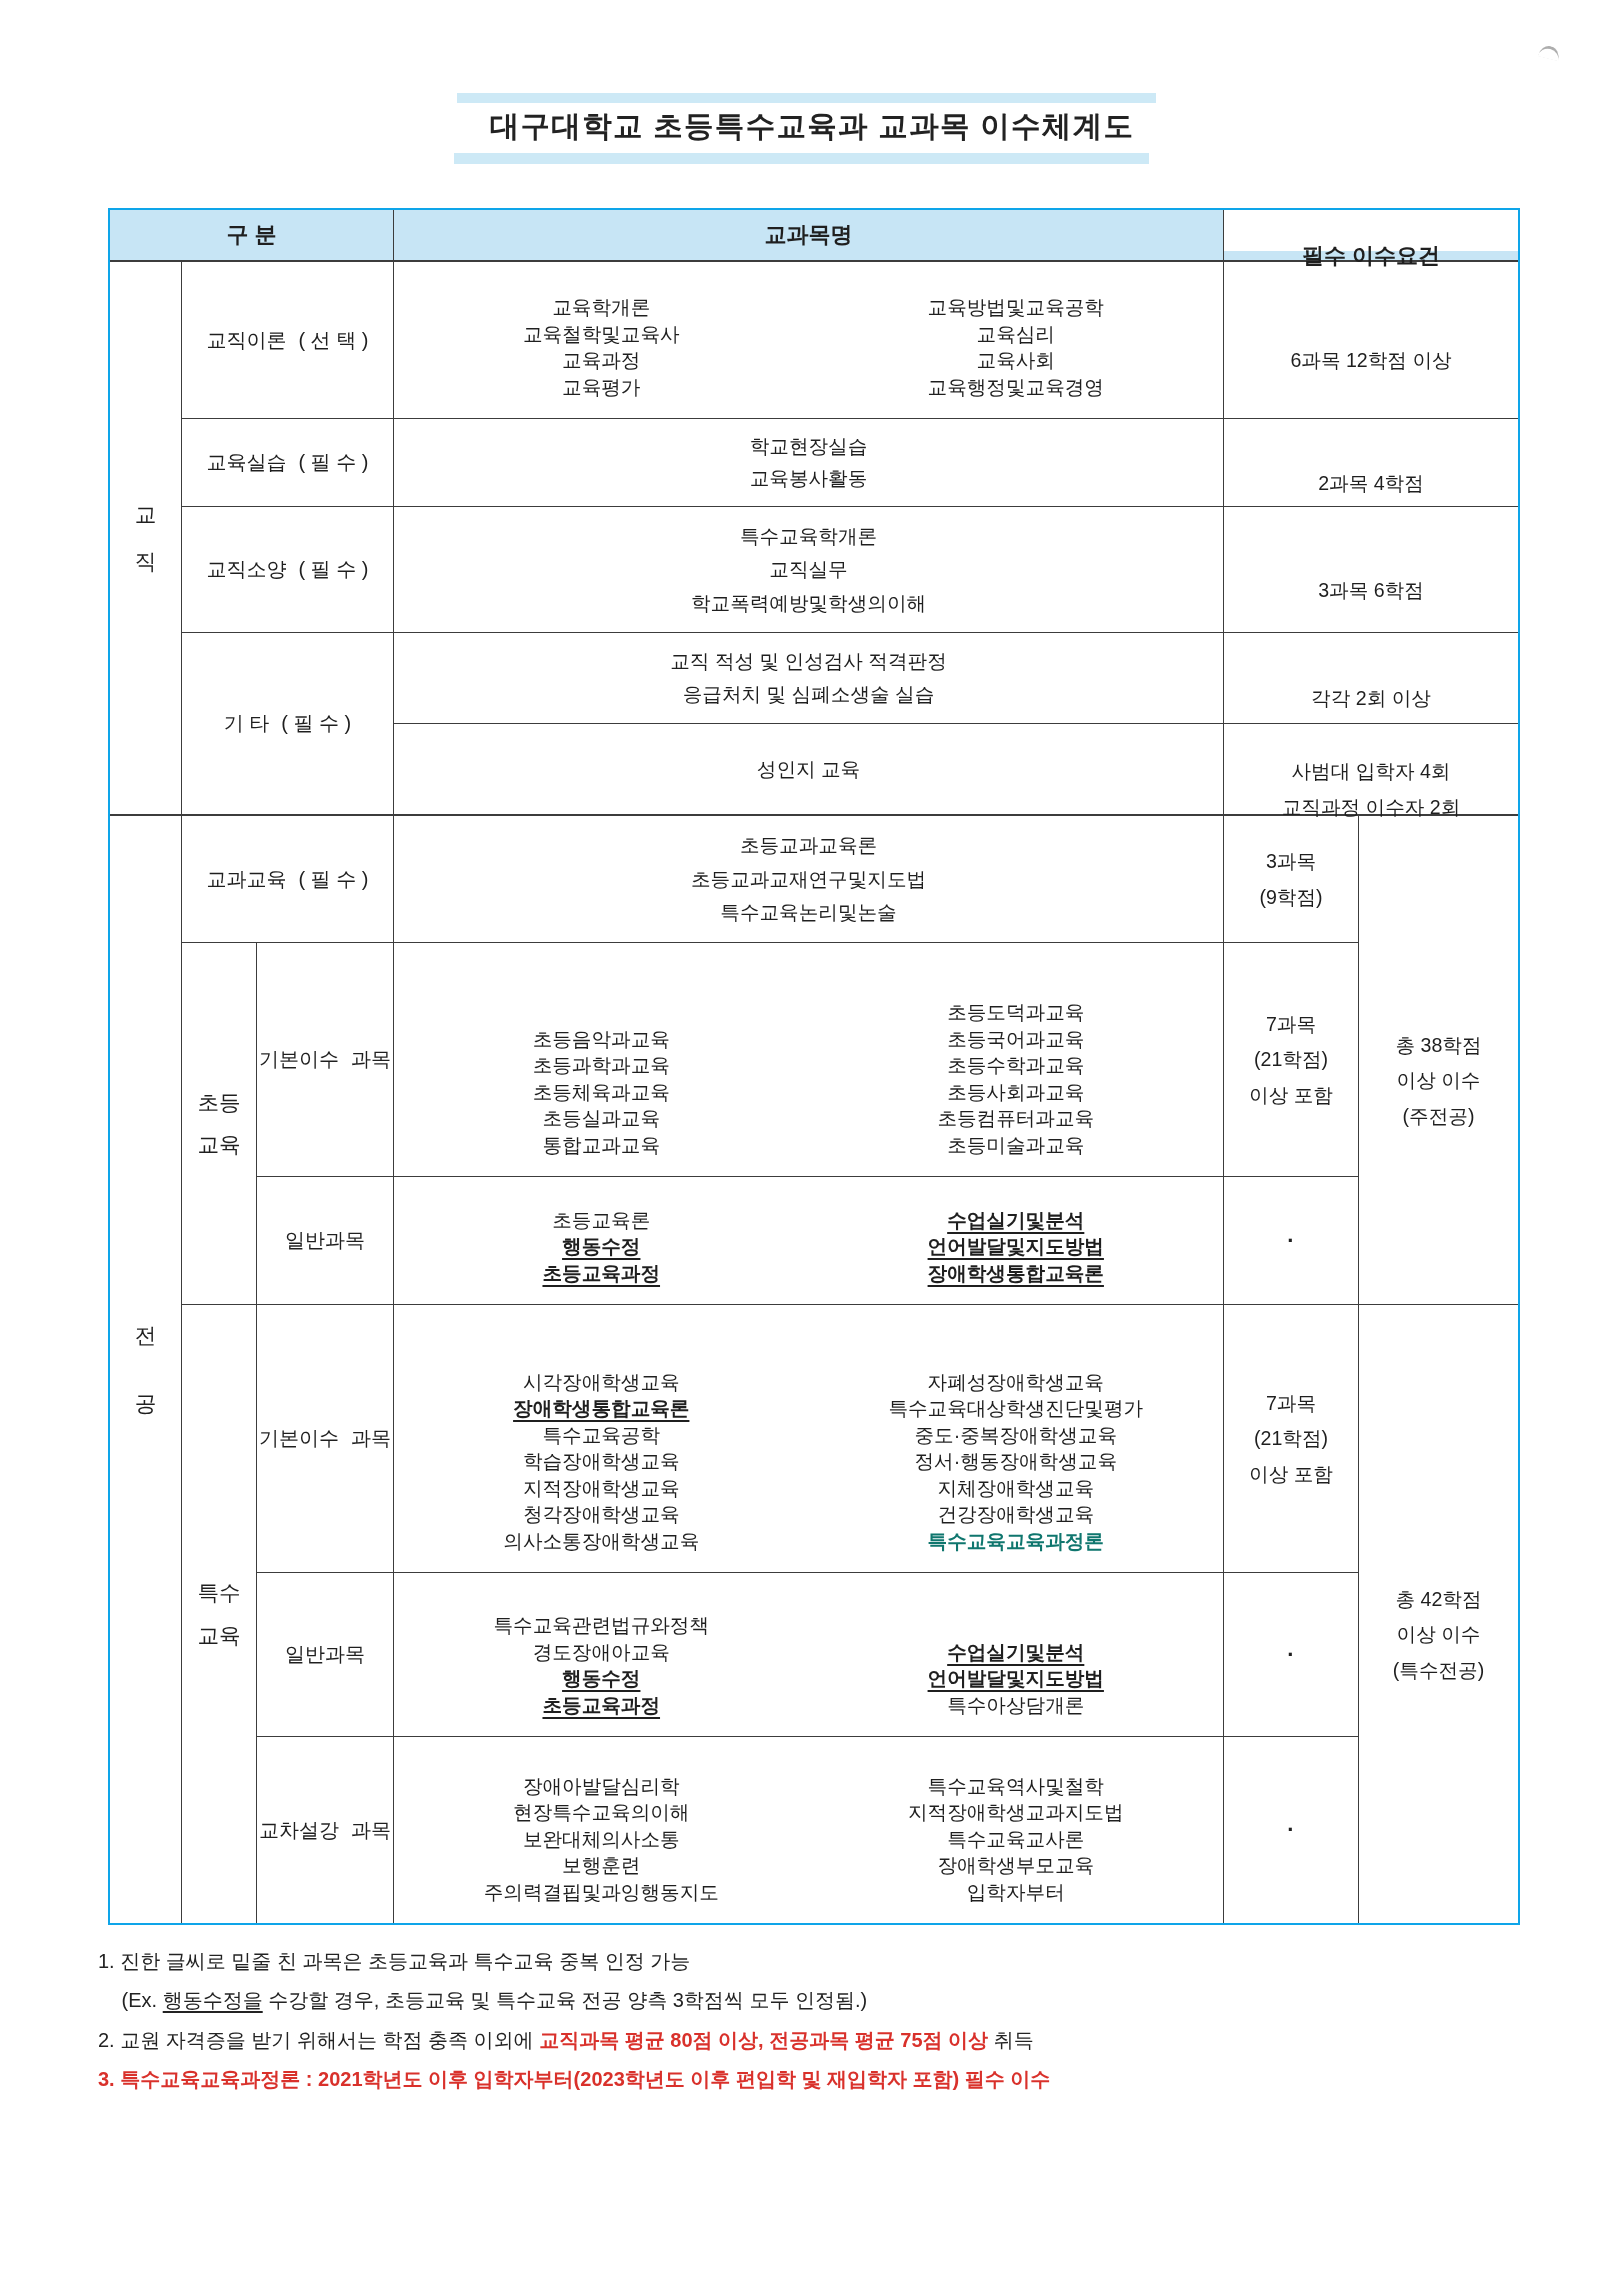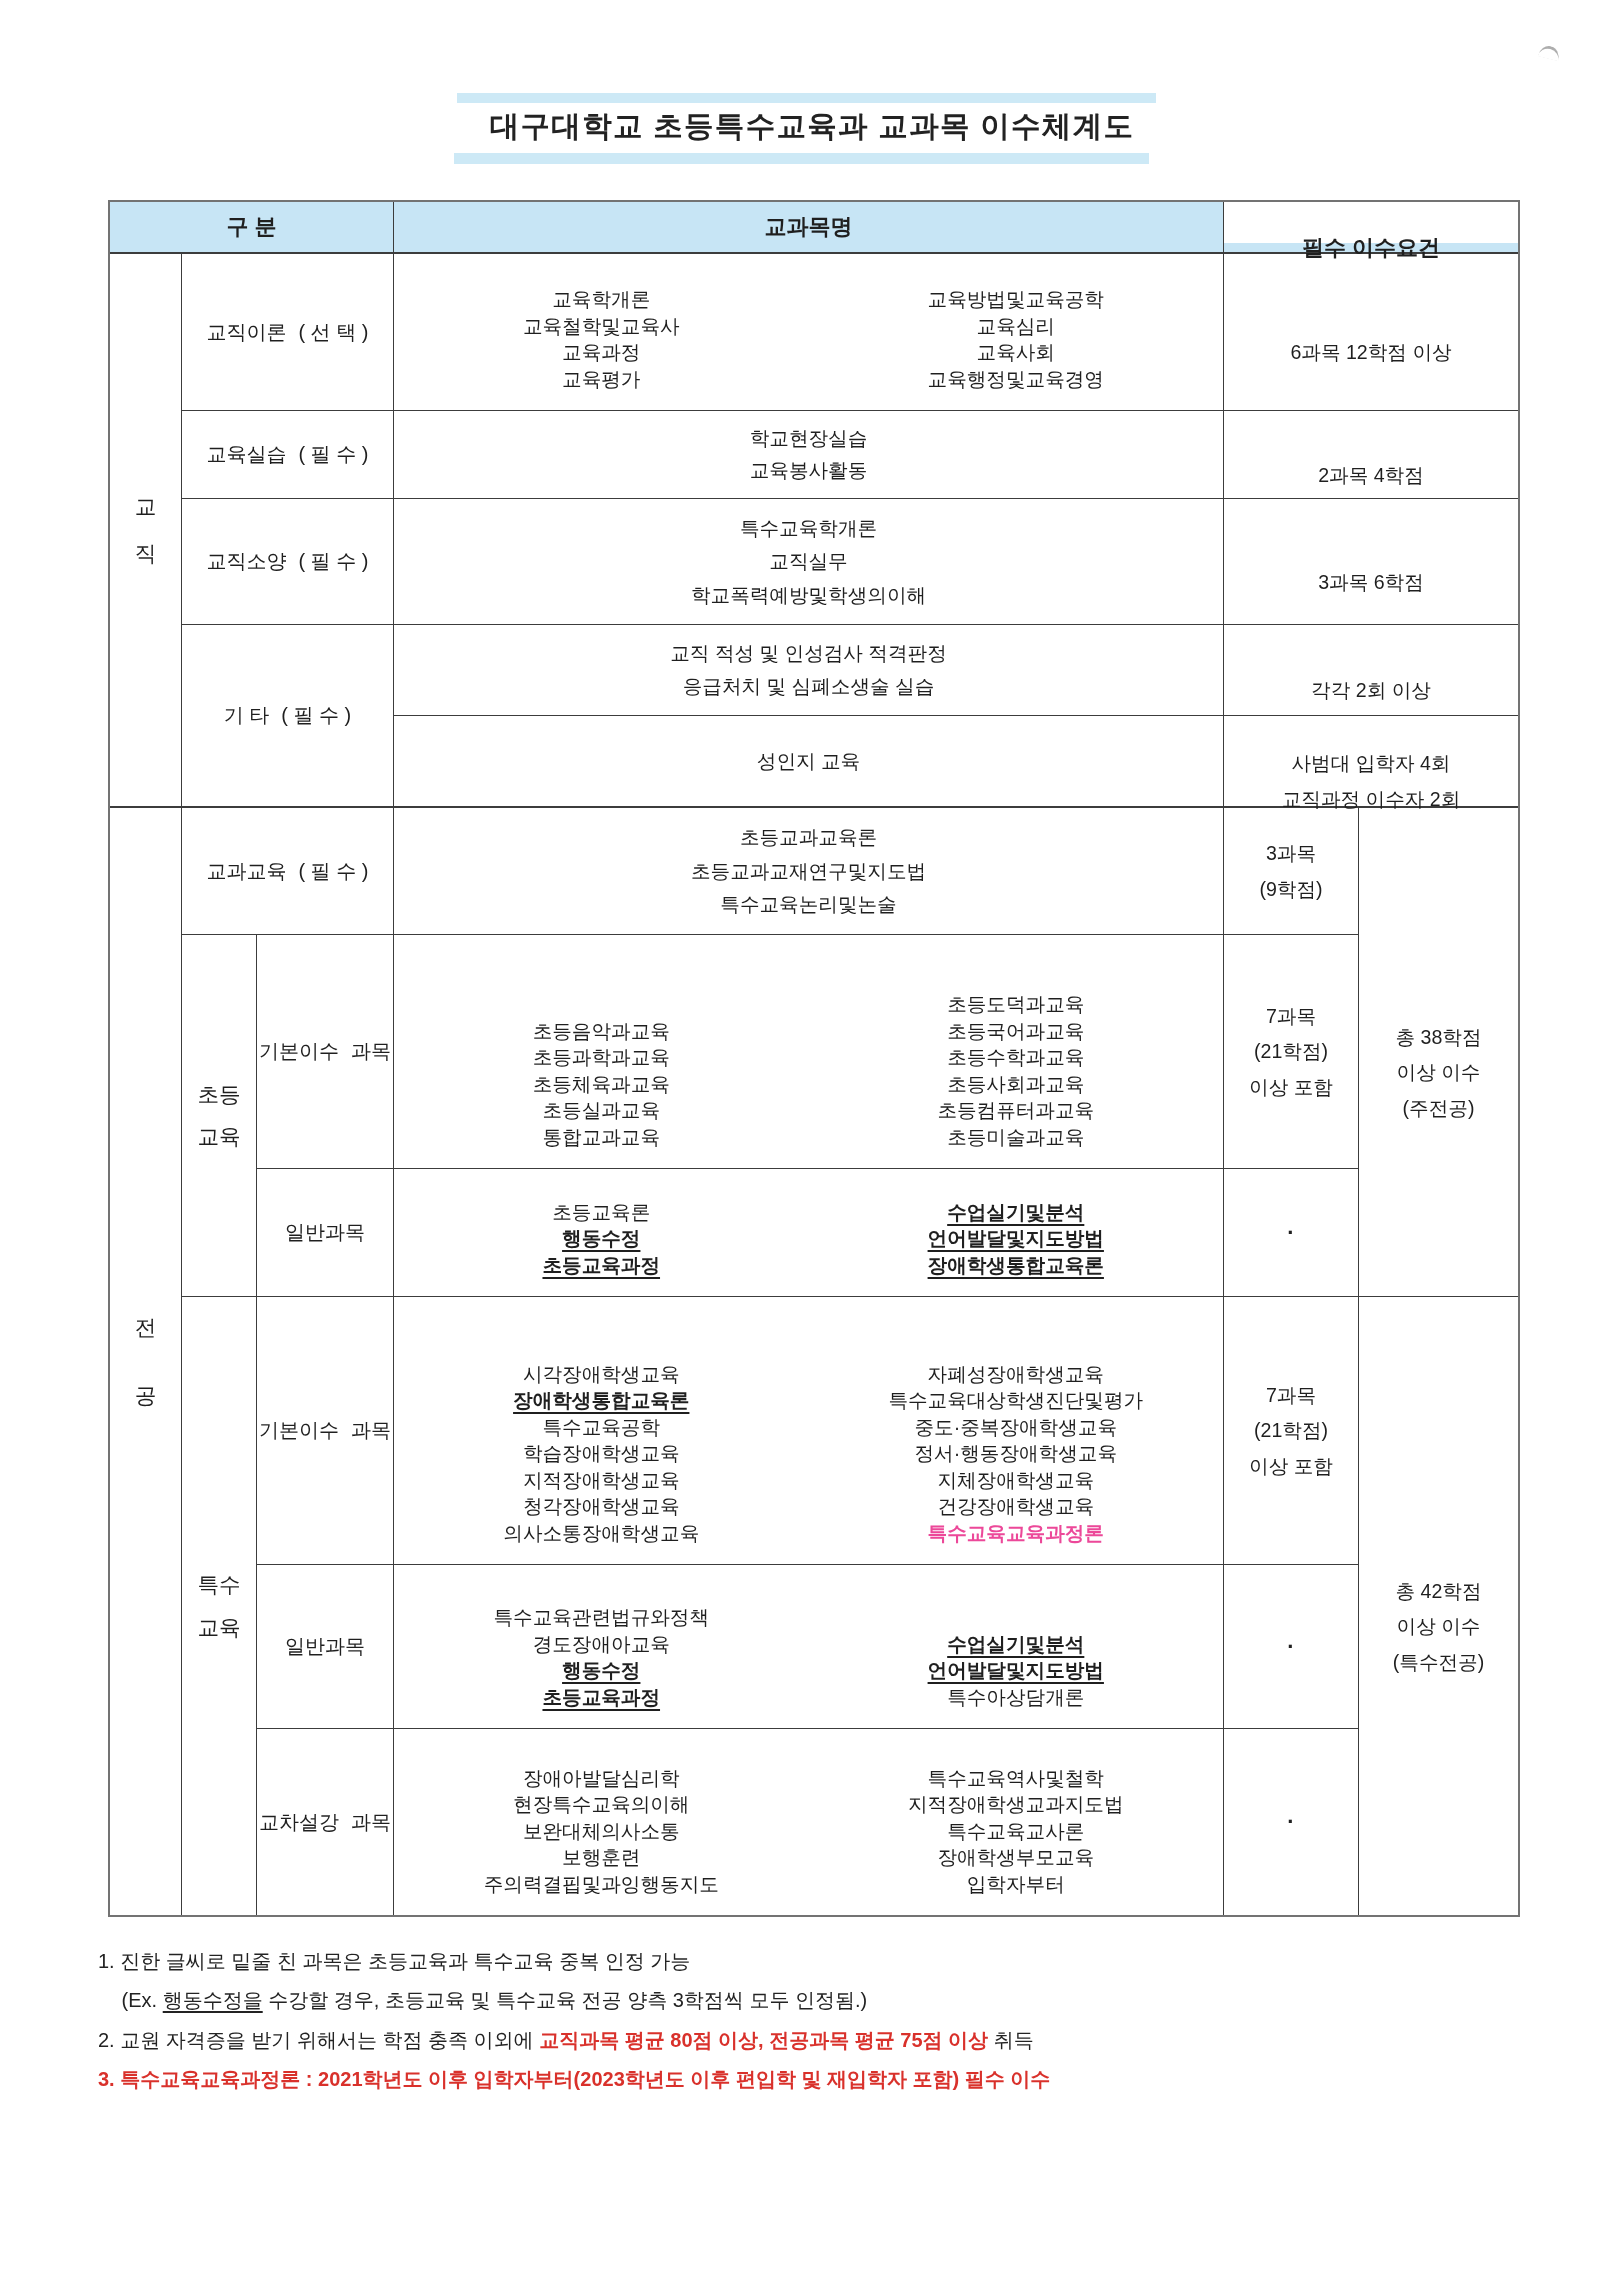--- a/index.html
+++ b/index.html
@@ -15,25 +15,25 @@
     position:absolute;left:0;top:107px;width:1624px;text-align:center;
     font-size:29.5px;font-weight:bold;letter-spacing:1.3px;color:#222;
   }
   .scan-mark{
     position:absolute;left:1539px;top:46px;width:21px;height:9.8px;
     border-top:3.9px solid #999;border-radius:100% 100% 0 0/200% 200% 0 0;
     transform:rotate(14deg);opacity:.8;
   }
   
   .grid{
-    position:absolute;left:108px;top:200px;
+    position:absolute;left:108px;top:208px;
     display:grid;
     grid-template-columns:72px 75px 137px 830px 135px 159px;
     grid-template-rows:52px 157px 88px 126px 91px 92px 127px 234px 128px 268px 164px 186px;
-    border:2px solid #737373;
+    border:2px solid #0ea5e9;
   }
   .cell{
     display:flex;align-items:center;justify-content:center;text-align:center;
     border-right:1.3px solid #3c3c3c;border-bottom:1.3px solid #3c3c3c;
     font-size:19.6px;line-height:1.35;box-sizing:border-box;
   }
   .nbr{border-right:none;margin-top:41px;}
   .nbb{border-bottom:none;}
   .tkb{border-bottom-width:2px;}
   .hdr{background:#c7e5f5;font-weight:bold;font-size:22px;border-bottom-width:2px;}
@@ -41,21 +41,21 @@
   .vlabel{flex-direction:column;font-size:21.6px;}
   .gap-sm{gap:18.3px;}
   .gap-lg{gap:38px;}
   .gap-xs{gap:13px;text-align:center;}
   .course1{flex-direction:column;justify-content:space-evenly;align-items:center;padding:9.2px 0;}
   .course2{align-items:stretch;padding:0;}
   .half{flex:1;display:flex;flex-direction:column;justify-content:flex-end;align-items:center;padding:18px 0;}
   .req{flex-direction:column;gap:9.2px;font-size:19.6px;}
   .dotreq{font-size:22px;font-weight:bold;}
   .bu{font-weight:bold;text-decoration:underline;text-decoration-thickness:2px;text-underline-offset:5.2px;}
-  .red{color:#ec4899;font-weight:bold;}
+  .red{color:#0f766e;font-weight:bold;}
   
   .notes{
     position:absolute;left:98px;top:1949px;width:1440px;
     display:flex;flex-direction:column;gap:14.4px;font-size:20px;line-height:1.25;color:#232323;
   }
   .note-ex{padding-left:23.6px;}
   .u{text-decoration:underline;text-underline-offset:3.9px;}
   .note-red{color:#d9312b;font-weight:bold;}
 </style>
 </head>

